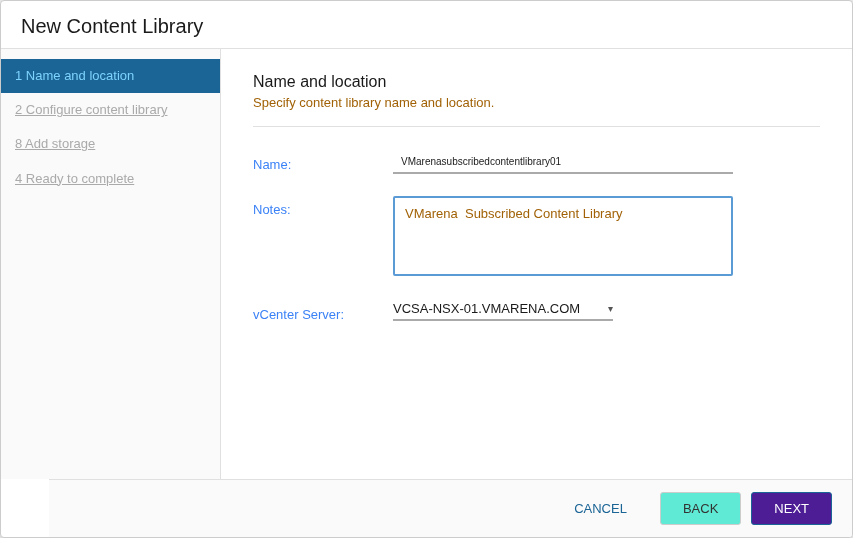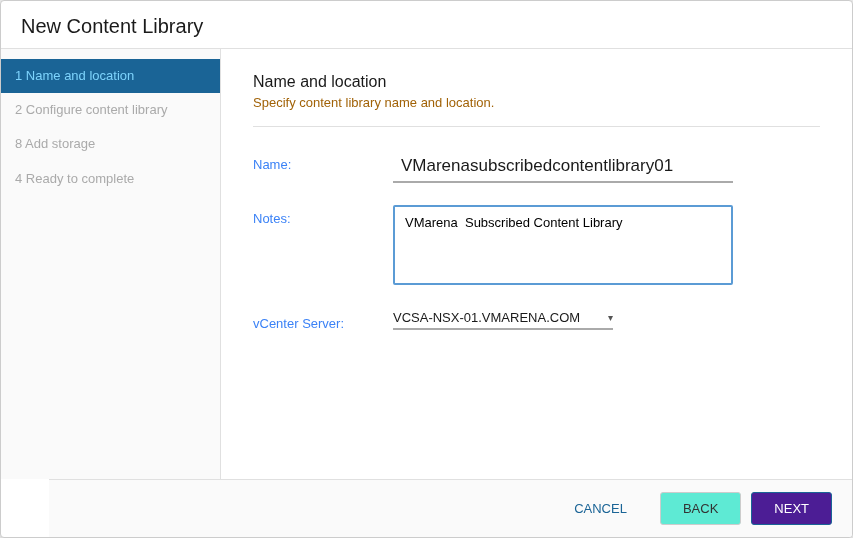--- a/index.html
+++ b/index.html
@@ -49,20 +49,21 @@
       line-height: 1.4;
     }
     .sidebar-item.active {
       background: #1a6496;
       color: #7dd3fc;
       font-weight: 500;
     }
     .sidebar-item.disabled {
       color: #aaa;
       cursor: default;
+      text-decoration: underline;
     }
     .main-content {
       flex: 1;
       padding: 24px 32px;
       overflow-y: auto;
     }
     .section-title {
       font-size: 16px;
       font-weight: 400;
       color: #1a1a1a;
@@ -97,32 +98,32 @@
       width: 100%;
       max-width: 340px;
       padding: 5px 8px;
       border: 1px solid #ccc;
       border-bottom: 1px solid #333;
       border-top: none;
       border-left: none;
       border-right: none;
       border-bottom: 2px solid #aaa;
       background: transparent;
-      font-size: 17px;
+      font-size: 10px;
       color: #1a1a1a;
       outline: none;
     }
     .form-textarea {
       width: 340px;
       height: 80px;
       padding: 8px 10px;
       border: 2px solid #5b9bd5;
       border-radius: 2px;
       font-size: 13px;
-      color: #000000;
+      color: #a16207;
       resize: none;
       outline: none;
       font-family: inherit;
     }
     .form-select-wrapper {
       display: flex;
       align-items: center;
       border-bottom: 2px solid #aaa;
       max-width: 220px;
       padding-bottom: 3px;

